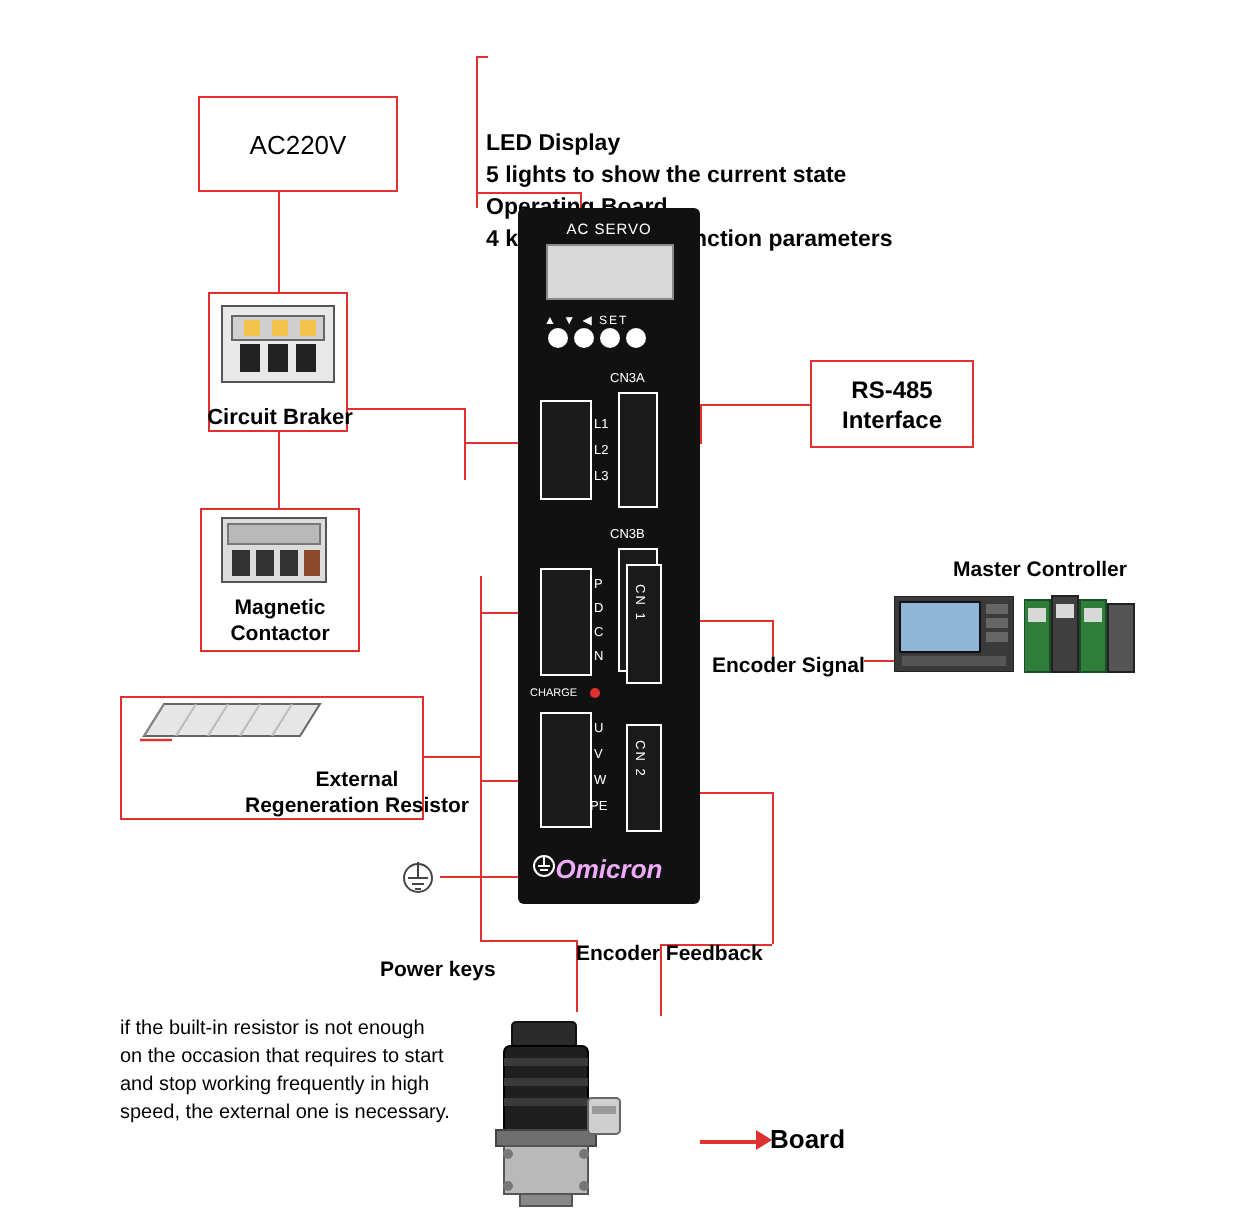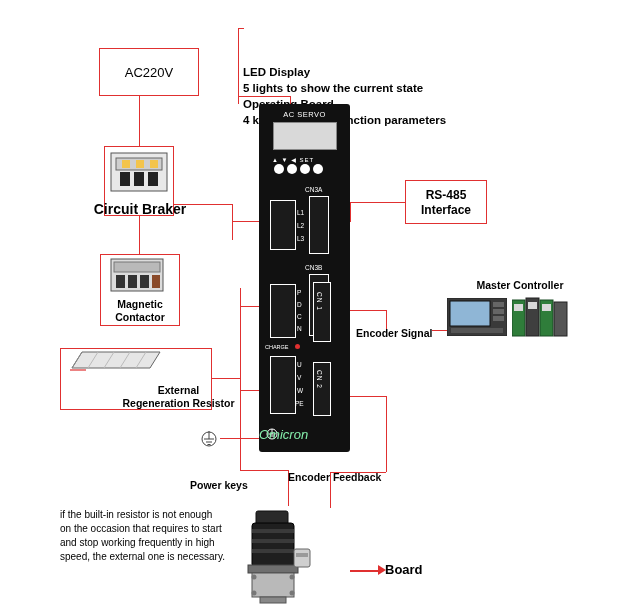--- a/index.html
+++ b/index.html
@@ -24,21 +24,21 @@
 
   
   #annot-led{left:243px;top:18px;width:290px;font-size:11.5px;line-height:16px;font-weight:bold;margin-top:46px;}
 
   
   #ac220-box{left:99px;top:48px;width:100px;height:48px;}
   #ac220-box span{display:block;text-align:center;line-height:48px;font-size:13px;}
 
   
   #cb-img{left:110px;top:152px;width:58px;height:40px;}
-  #cb-label{left:92px;top:202px;width:96px;text-align:center;font-size:14px;font-weight:bold;}
+  #cb-label{left:92px;top:202px;width:96px;text-align:center;font-size:11px;font-weight:bold;}
 
   
   #mc-img{left:110px;top:258px;width:54px;height:34px;}
   #mc-label{left:90px;top:298px;width:100px;text-align:center;font-size:10.5px;font-weight:bold;line-height:13px;}
 
   
   #err-img{left:68px;top:348px;width:96px;height:26px;}
   #err-label{left:62px;top:384px;width:145px;text-align:center;font-size:10.5px;font-weight:bold;line-height:13px;margin-left:44px;}
   #err-box{left:60px;top:348px;width:152px;height:62px;}
 
@@ -50,21 +50,21 @@
   #keys .ktxt{position:absolute;top:0;left:0;width:66px;color:#fff;font-size:6px;letter-spacing:1px;}
   #keys .kbtns{position:absolute;top:8px;left:2px;display:flex;gap:3px;}
   #keys .kbtn{width:10px;height:10px;border-radius:50%;background:#fff;}
   .connlabel{position:absolute;color:#ffffff;font-size:6.5px;}
   .termblock{position:absolute;border:1px solid #ffffff;background:#1b1b1b;}
   .termtxt{position:absolute;color:#ffffff;font-size:6.5px;line-height:9px;}
   .cnblock{position:absolute;border:1px solid #ffffff;background:#1b1b1b;}
   .cnvert{position:absolute;color:#ffffff;font-size:6.5px;writing-mode:vertical-rl;text-orientation:mixed;letter-spacing:1px;}
   #charge{position:absolute;left:6px;top:240px;color:#ffffff;font-size:5.5px;}
   #charge-led{position:absolute;left:36px;top:240px;width:5px;height:5px;border-radius:50%;background:#e03030;}
-  #brand{position:absolute;left:0;bottom:10px;width:100%;color:#86efac;font-size:13px;font-style:italic;font-weight:normal;}
+  #brand{position:absolute;left:0;bottom:10px;width:100%;text-align:center;color:#f0abfc;font-size:13px;font-style:italic;font-weight:bold;}
   #gnd-sym{position:absolute;left:7px;bottom:14px;width:12px;height:12px;}
 
   
   #rs485-box{left:405px;top:180px;width:82px;height:44px;}
   #rs485-box span{display:block;text-align:center;font-size:12px;font-weight:bold;line-height:15px;padding-top:7px;}
 
   
   #mc-title{left:455px;top:278px;width:130px;text-align:center;font-size:10.5px;font-weight:bold;}
   #hmi{left:447px;top:298px;width:60px;height:38px;}
   #drv-stack{left:512px;top:296px;width:58px;height:42px;}

